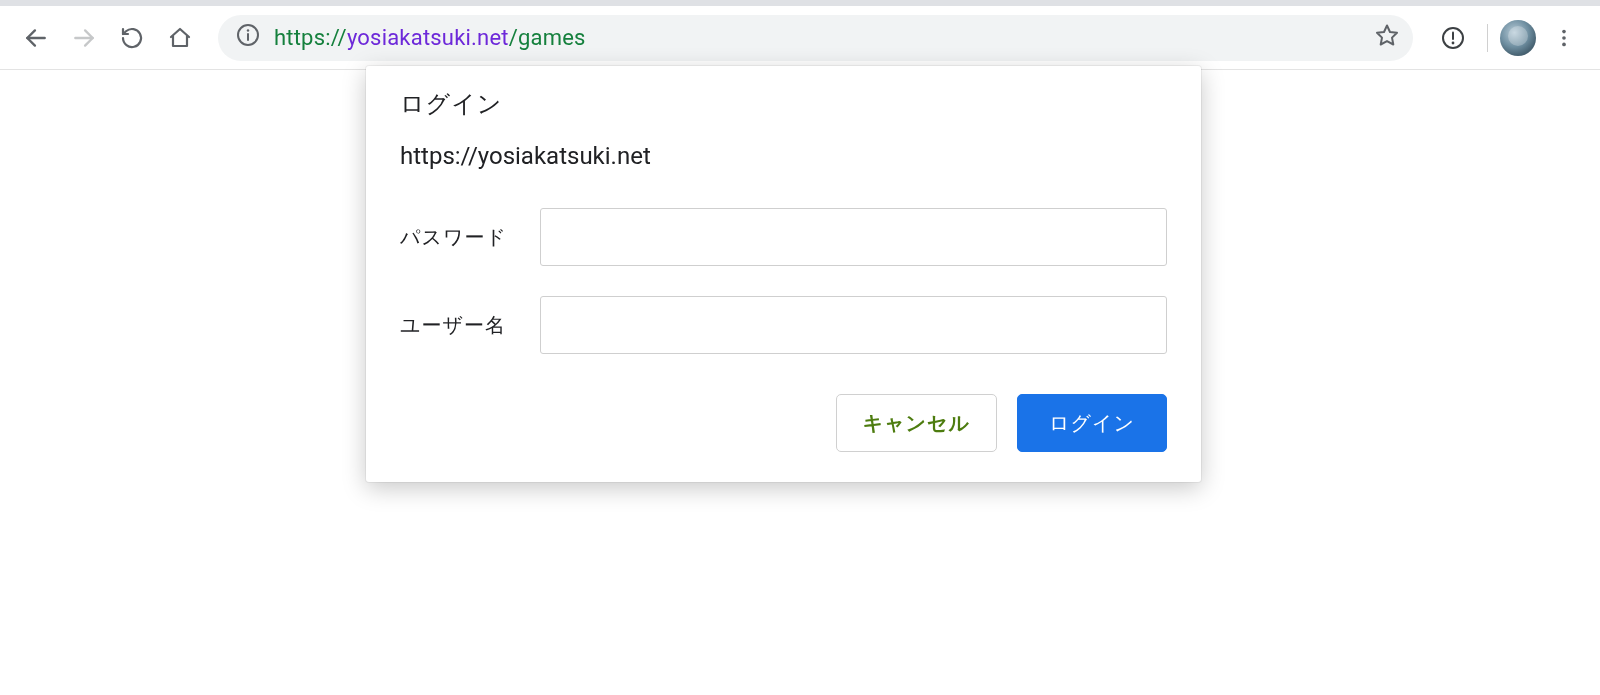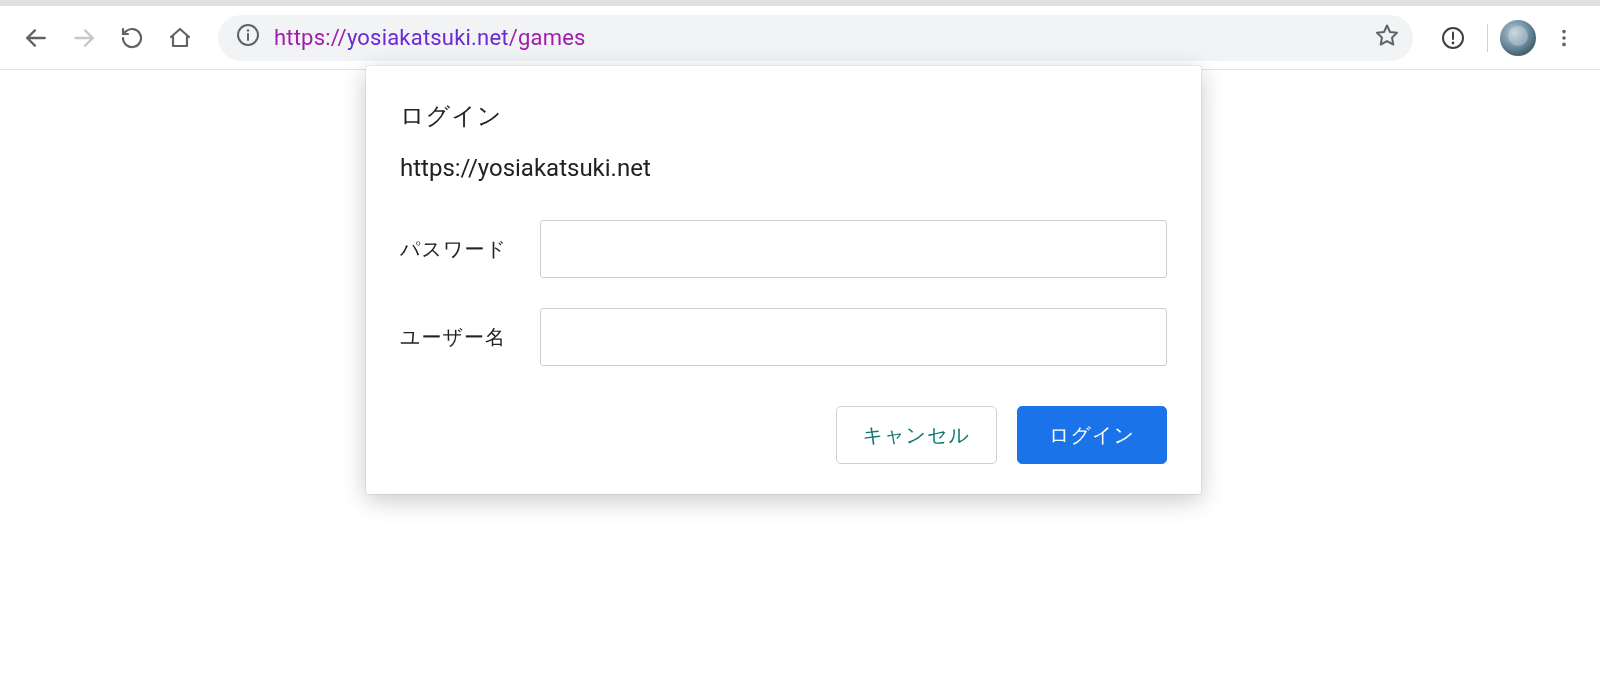--- a/index.html
+++ b/index.html
@@ -47,21 +47,21 @@
     font-size: 22px;
   }
   .omnibox .url {
     flex: 1;
     white-space: nowrap;
     overflow: hidden;
     text-overflow: ellipsis;
     letter-spacing: .2px;
   }
   .omnibox .url .proto,
-  .omnibox .url .path { color: #a21caf; }
+  .omnibox .url .path { color: #15803d; }
   .omnibox .url .host { color: #6d28d9; }
 
   .right-icons {
     display: flex;
     align-items: center;
     gap: 6px;
     margin-left: 4px;
   }
   .divider {
     width: 1px;
@@ -97,21 +97,21 @@
 
   
   .dialog {
     position: absolute;
     left: 366px;
     top: -4px;
     width: 835px;
     background: #fff;
     border-radius: 3px;
     box-shadow: 0 6px 24px rgba(0,0,0,.22), 0 0 0 1px rgba(0,0,0,.05);
-    padding: 34px 34px 30px 34px;
+    padding: 22px 34px 30px 34px;
   }
   .dialog-title {
     font-size: 24px;
     color: #202124;
     letter-spacing: 1px;
     margin-bottom: 22px;
   }
   .dialog-sub {
     font-size: 24px;
     color: #202124;
@@ -151,21 +151,22 @@
     letter-spacing: 1px;
     cursor: pointer;
     display: inline-flex;
     align-items: center;
     justify-content: center;
     min-width: 150px;
   }
   .btn-secondary {
     background: #fff;
     border: 1px solid #d0d0d0;
-    color: #0f766e;
+    color: #4d7c0f;
+    font-weight: bold;
   }
   .btn-primary {
     background: #1a73e8;
     border: 1px solid #1a73e8;
     color: #fff;
   }
 </style>
 </head>
 <body>
 

